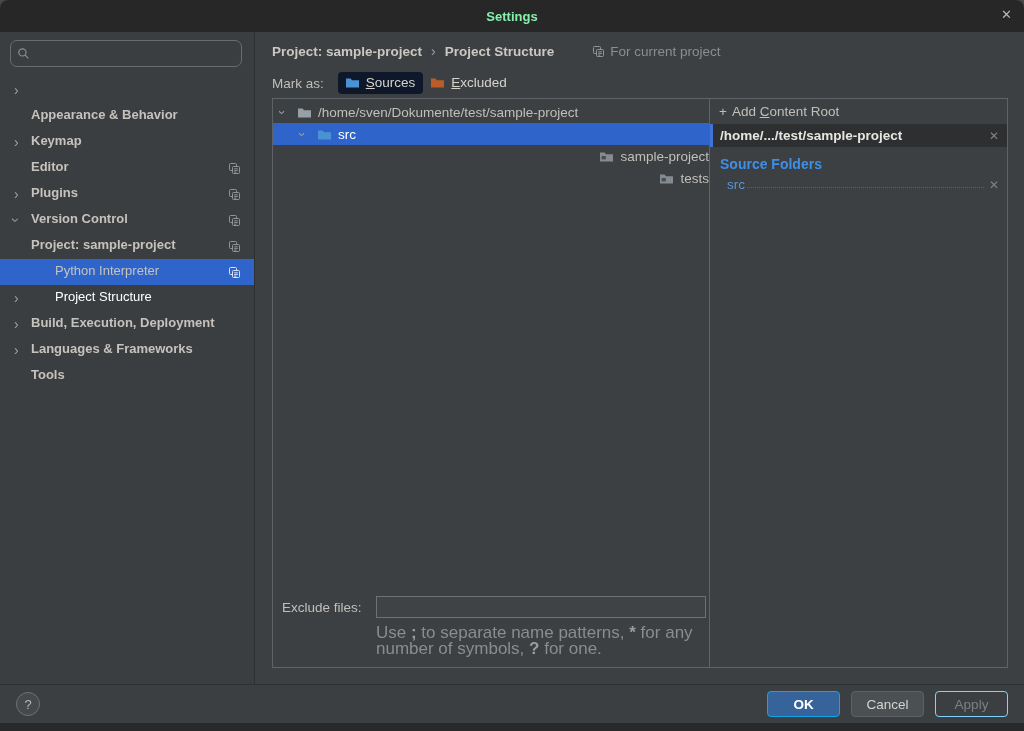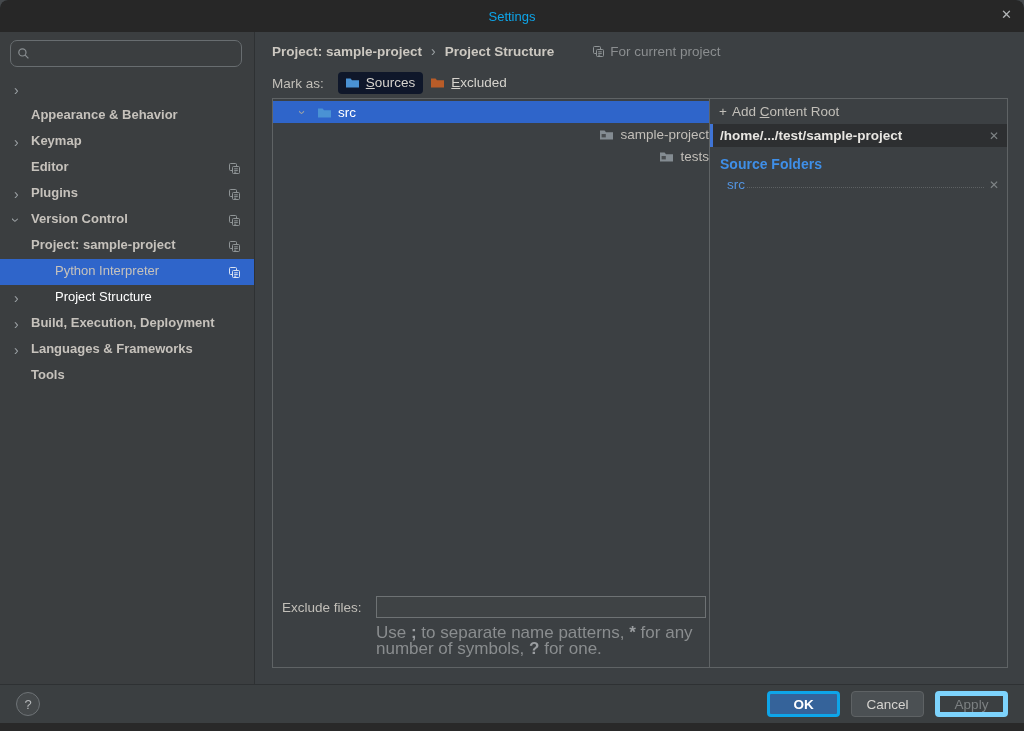--- a/index.html
+++ b/index.html
@@ -2,21 +2,21 @@
 <html><head>
 <meta charset="utf-8">
 <style>
   * { margin:0; padding:0; box-sizing:border-box; }
   html,body { width:1024px; height:731px; background:#45494c; font-family:"Liberation Sans", sans-serif; }
   .window { width:1024px; height:731px; background:#3c4043; border-radius:8px 8px 0 0; overflow:hidden; display:flex; flex-direction:column; }
 
   
   .titlebar { height:32px; background:#272727; border-radius:8px 8px 0 0; position:relative;
               display:flex; align-items:center; justify-content:center; flex:none; }
-  .titlebar .title { color:#0ea5e9; font-size:13px; font-weight:normal; }
+  .titlebar .title { color:#86efac; font-size:13px; font-weight:bold; }
   .titlebar .close { position:absolute; right:12px; top:7px; color:#b4b7b9; font-size:13px; cursor:pointer; }
 
   
   .main { flex:none; height:652px; display:flex; }
 
   
   .sidebar { width:255px; flex:none; background:#3b3e40; border-right:1px solid #2e3133; padding-top:6px; }
   .searchbox { margin:2px 12px 10px 10px; height:27px; border:1px solid #686d70; border-radius:7px;
                display:flex; align-items:center; padding:0 6px; background:#3b3e40; }
   .searchbox input { flex:1; background:transparent; border:none; outline:none; color:#ddd; font-size:13px; margin-left:5px; font-family:"Liberation Sans",sans-serif; }
@@ -86,23 +86,23 @@
   .sf-row { display:flex; align-items:flex-end; padding:5px 8px 0 17px; font-size:13.5px; color:#5394e0; }
   .sf-row .leader { flex:1; border-bottom:1px dotted #5d6163; margin:0 5px 4px 2px; }
 
   
   .footer { flex:none; height:39px; border-top:1px solid #2e3133; display:flex; align-items:center; padding:0 16px; background:#3b3f41; }
   .help-circle { width:24px; height:24px; border-radius:50%; border:1px solid #6e7376; background:#45494b;
                  color:#b5b8ba; display:flex; align-items:center; justify-content:center; font-size:13px; cursor:pointer; }
   .footer .spacer { flex:1; }
   .btn { width:73px; height:26px; border-radius:4px; font-size:13.5px; margin-left:11px; cursor:pointer;
          display:flex; align-items:center; justify-content:center; font-family:"Liberation Sans",sans-serif; }
-  .btn.ok { background:#35639a; border:3px solid #0ea5e9; color:#ffffff; font-weight:bold; }
+  .btn.ok { background:#35639a; border:1px solid #0ea5e9; color:#ffffff; font-weight:bold; }
   .btn.cancel { background:#4b5053; border:1px solid #5e6264; color:#d6d4d0; }
-  .btn.apply { background:transparent; border:5px solid #7dd3fc; color:#7c8082; }
+  .btn.apply { background:transparent; border:1px solid #7dd3fc; color:#7c8082; }
 
   .bottomstrip { flex:none; height:8px; background:#292929; }
 </style>
 </head>
 <body>
 
 <div class="window">
 
   <div class="titlebar">
     <span class="title">Settings</span>
@@ -229,20 +229,27 @@
               <path d="M1 2.5 h4.6 l1.4 1.8 H14 v7.2 H1 z" fill="#b95c28"></path>
             </svg>
           <span><span class="mn">E</span><span>xcluded</span></span>
         </span>
       </div>
 
       <div class="panels">
 
         <div class="left-panel">
           <div class="tree">
+            <div class="tree-row root">
+              <span class="chev expanded"></span>
+              <svg width="15" height="13" viewBox="0 0 15 13">
+                  <path d="M1 2.5 h4.6 l1.4 1.8 H14 v7.2 H1 z" fill="#97a0a7"></path>
+                </svg>
+              <span>/home/sven/Dokumente/test/sample-project</span>
+            </div>
             <div class="tree-row src">
               <span class="chev expanded"></span>
               <svg width="15" height="13" viewBox="0 0 15 13">
                   <path d="M1 2.5 h4.6 l1.4 1.8 H14 v7.2 H1 z" fill="#4a92d4"></path>
                 </svg>
               <span>src</span>
             </div>
             <div class="tree-row child">
               <span class="chev none"></span>
               <svg width="15" height="13" viewBox="0 0 15 13">

